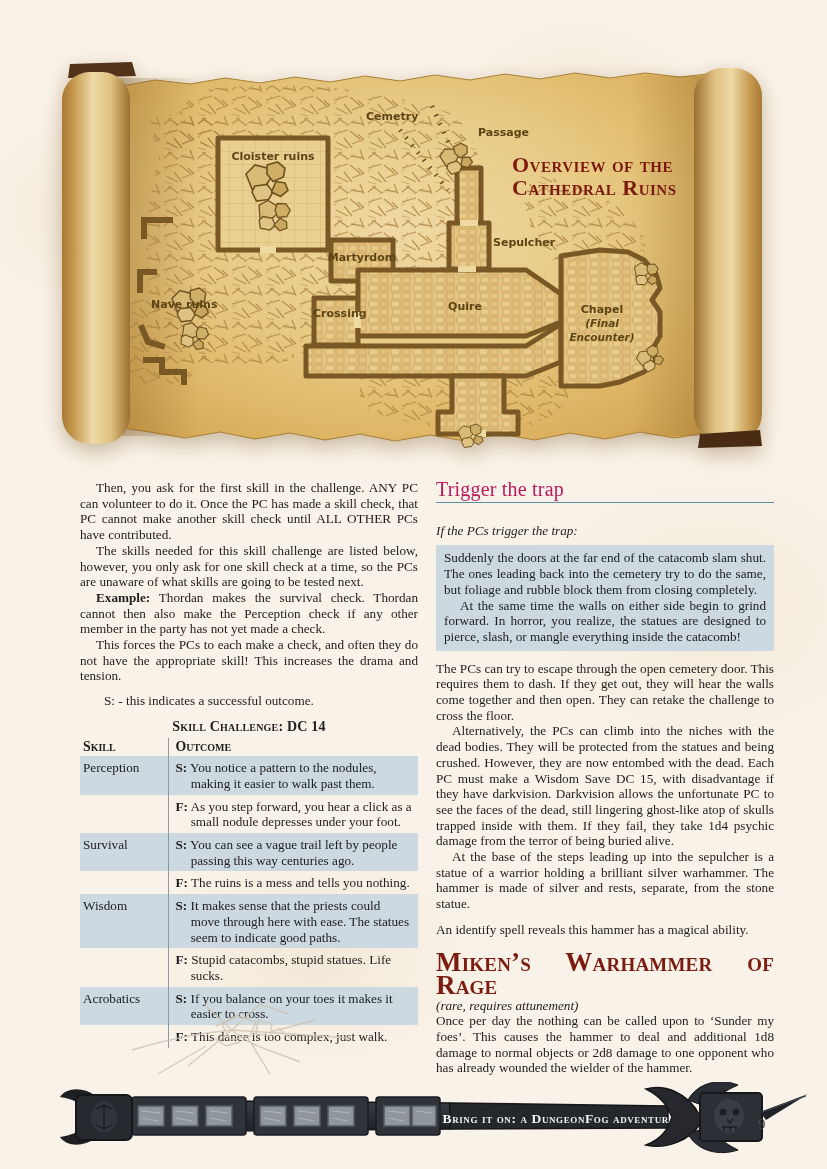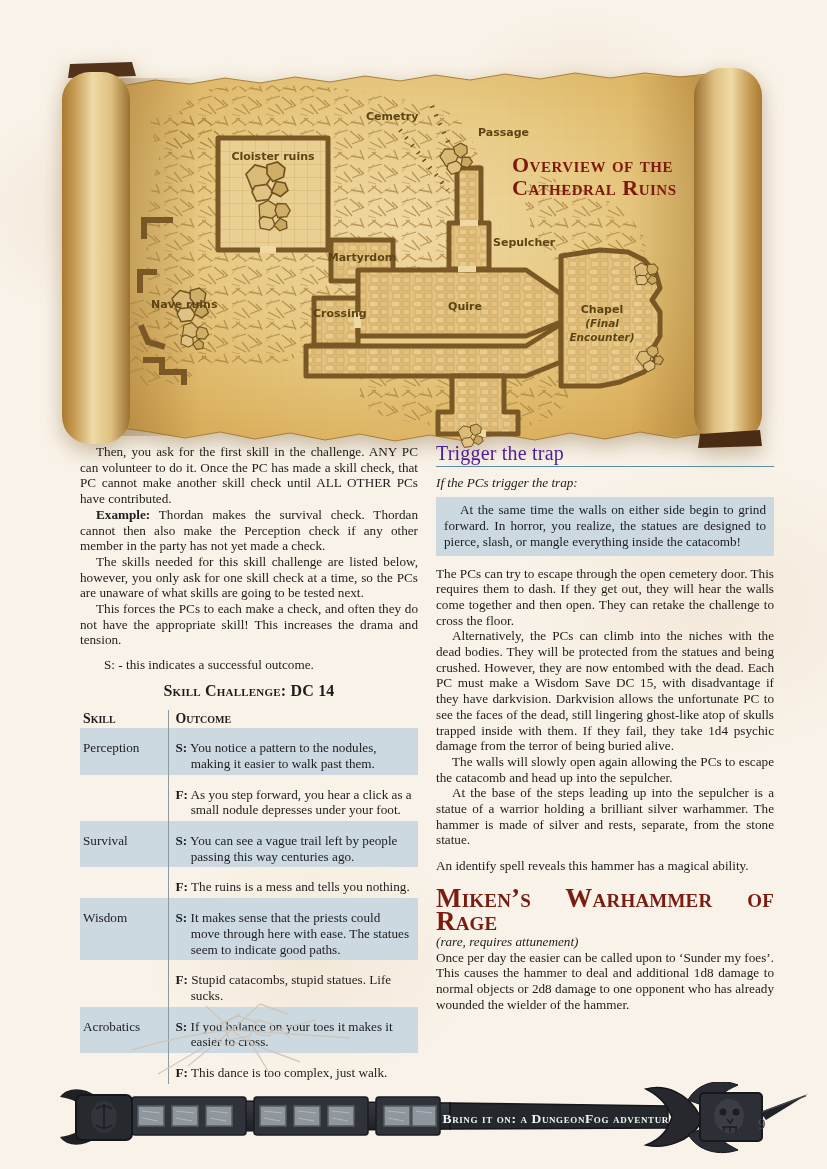--- a/index.html
+++ b/index.html
@@ -13,39 +13,39 @@
       radial-gradient(ellipse 240px 170px at 38% 82%, rgba(224,203,170,.24), transparent 70%),
       radial-gradient(ellipse 180px 120px at 70% 8%, rgba(224,203,170,.2), transparent 70%);
   }
   .map-area{position:absolute;left:60px;top:60px;width:707px;height:398px;}
   .map-area svg{filter:drop-shadow(0 7px 10px rgba(110,75,20,.35));}
   .maplabel{font-family:"DejaVu Sans",sans-serif;font-size:11px;font-weight:bold;fill:#5d4415;}
   .maplabel-i{font-family:"DejaVu Sans",sans-serif;font-size:10.5px;font-weight:bold;font-style:italic;fill:#5d4415;}
   .map-title{font-family:"Liberation Serif",serif;font-variant:small-caps;font-weight:bold;
     font-size:22px;fill:#7c190d;letter-spacing:.5px;}
 
-  .columns{position:absolute;left:80px;top:444px;width:694px;display:flex;gap:18px;}
+  .columns{position:absolute;left:80px;top:480px;width:694px;display:flex;gap:18px;}
   .col{width:338px;font-size:13.2px;line-height:15.7px;text-align:justify;}
   .col p{margin:0;text-indent:16px;}
   .col p.np{text-indent:0;}
   b.lead{font-weight:bold;}
 
   .sf-notes{margin-top:9px;margin-left:24px;}
-  .tbl-title{text-align:center;font-weight:bold;font-variant:small-caps;font-size:16px;
-    margin:10px 0 11px;letter-spacing:.2px;}
+  .tbl-title{text-align:center;font-weight:bold;font-variant:small-caps;font-size:14px;
+    margin:10px 0 3px;letter-spacing:.2px;}
   table{border-collapse:collapse;width:100%;font-size:13.2px;line-height:15.7px;}
   col.c-skill{width:88px;}
   th{font-variant:small-caps;font-weight:bold;text-align:left;padding:1px 6px 2px 3px;font-size:13.8px;}
-  td{vertical-align:top;padding:12px 6px 3px 3px;text-align:left;}
+  td{vertical-align:top;padding:4px 6px 3px 3px;text-align:left;}
   th.outcome,td.outcome{border-left:1px solid #8f9aa0;padding-left:7px;font-family:Liberation Serif, serif;}
   tr.shaded{background:#cdd9e0;}
   .hang{padding-left:1.15em;text-indent:-1.15em;}
   .pfx{font-weight:bold;}
 
-  .trap-heading{font-size:20px;font-weight:normal;color:#4c1d95;margin:2px 0 8px;
+  .trap-heading{font-size:20px;font-weight:normal;color:#be185d;margin:2px 0 20px;
     padding-bottom:4px;border-bottom:1.5px solid #5a8ea0;letter-spacing:.2px;}
   .cond{font-style:italic;margin:2px 0 7px !important;}
   .trapbox{background:#cdd9e0;padding:5px 8px 6px;margin:0 0 10px;}
   .identify{margin-top:10px !important;}
   .item-heading{font-variant:small-caps;font-weight:bold;color:#7b1c10;font-size:27px;
     margin:13px 0 1px;letter-spacing:.2px;line-height:23px;}
   .item-sub{font-style:italic;}
 
   .crack{position:absolute;left:118px;top:986px;}
   .footer-area{position:absolute;left:0;top:1082px;width:827px;height:87px;}
@@ -201,22 +201,22 @@
         <rect x="634" y="8" width="68" height="374" rx="28" fill="url(#rollR)"></rect>
         <polygon points="640,374 700,370 702,386 638,388" fill="#4a2c14"></polygon>
       </g>
     </svg>
   </div>
 
   <main class="columns">
 
     <div class="col">
       <p>Then, you ask for the first skill in the challenge. ANY PC can volunteer to do it. Once the PC has made a skill check, that PC cannot make another skill check until ALL OTHER PCs have contributed.</p>
+      <p>The skills needed for this skill challenge are listed below, however, you only ask for one skill check at a time, so the PCs are unaware of what skills are going to be tested next.</p>
       <p><b class="lead">Example:</b> <span>Thordan makes the survival check. Thordan cannot then also make the Perception check if any other member in the party has not yet made a check.</span></p>
-      <p>The skills needed for this skill challenge are listed below, however, you only ask for one skill check at a time, so the PCs are unaware of what skills are going to be tested next.</p>
       <p>This forces the PCs to each make a check, and often they do not have the appropriate skill! This increases the drama and tension.</p>
 
       <div class="sf-notes">
         <div>S: - this indicates a successful outcome.</div>
       </div>
 
       <div class="tbl-title">Skill Challenge: DC 14</div>
 
       <table>
         <colgroup>
@@ -280,33 +280,33 @@
           </tr>
         </tbody>
       </table>
     </div>
 
     <div class="col">
       <h2 class="trap-heading">Trigger the trap</h2>
       <p class="cond np">If the PCs trigger the trap:</p>
 
       <div class="trapbox">
+        <p class="np">Suddenly the doors at the far end of the catacomb slam shut. The ones leading back into the cemetery try to do the same, but foliage and rubble block them from closing completely.</p>
         <p>At the same time the walls on either side begin to grind forward. In horror, you realize, the statues are designed to pierce, slash, or mangle everything inside the catacomb!</p>
       </div>
 
       <p class="np">The PCs can try to escape through the open cemetery door. This requires them to dash. If they get out, they will hear the walls come together and then open. They can retake the challenge to cross the floor.</p>
       <p>Alternatively, the PCs can climb into the niches with the dead bodies. They will be protected from the statues and being crushed. However, they are now entombed with the dead. Each PC must make a Wisdom Save DC 15, with disadvantage if they have darkvision. Darkvision allows the unfortunate PC to see the faces of the dead, still lingering ghost-like atop of skulls trapped inside with them. If they fail, they take 1d4 psychic damage from the terror of being buried alive.</p>
-      <p>The walls will slowly open again allowing the PCs to escape the catacomb and head up into the sepulcher.</p>
       <p>At the base of the steps leading up into the sepulcher is a statue of a warrior holding a brilliant silver warhammer. The hammer is made of silver and rests, separate, from the stone statue.</p>
 
       <p class="identify np">An identify spell reveals this hammer has a magical ability.</p>
 
       <h2 class="item-heading">Miken’s Warhammer of Rage</h2>
       <p class="item-sub np">(rare, requires attunement)</p>
-      <p class="np">Once per day the easier can be called upon to ‘Sunder my foes’. This causes the hammer to deal and additional 1d8 damage to normal objects or 2d8 damage to one opponent who has already wounded the wielder of the hammer.</p>
+      <p class="np">Once per day the nothing can be called upon to ‘Sunder my foes’. This causes the hammer to deal and additional 1d8 damage to normal objects or 2d8 damage to one opponent who has already wounded the wielder of the hammer.</p>
     </div>
   </main>
 
   <svg class="crack" width="245" height="108" viewBox="0 0 245 108">
     <g stroke="#ccc5b8" stroke-width="1.4" fill="none" opacity="0.85">
       <path d="M14,64 C60,50 92,46 114,44 L232,52"></path>
       <path d="M114,44 L88,20 M114,44 L142,18 M142,18 L170,28 M114,44 C132,60 152,64 182,76 M114,44 L70,80 M88,60 L40,88 M152,46 L198,34 M130,52 L152,88 M98,40 L122,28"></path>
       <path d="M104,38 l16,-8 18,6 -6,14 -20,4 z M140,34 l14,4 -2,12 -14,-2 z"></path>
       <path d="M96,52 l12,8 14,-4 M160,42 l12,10"></path>
     </g>

